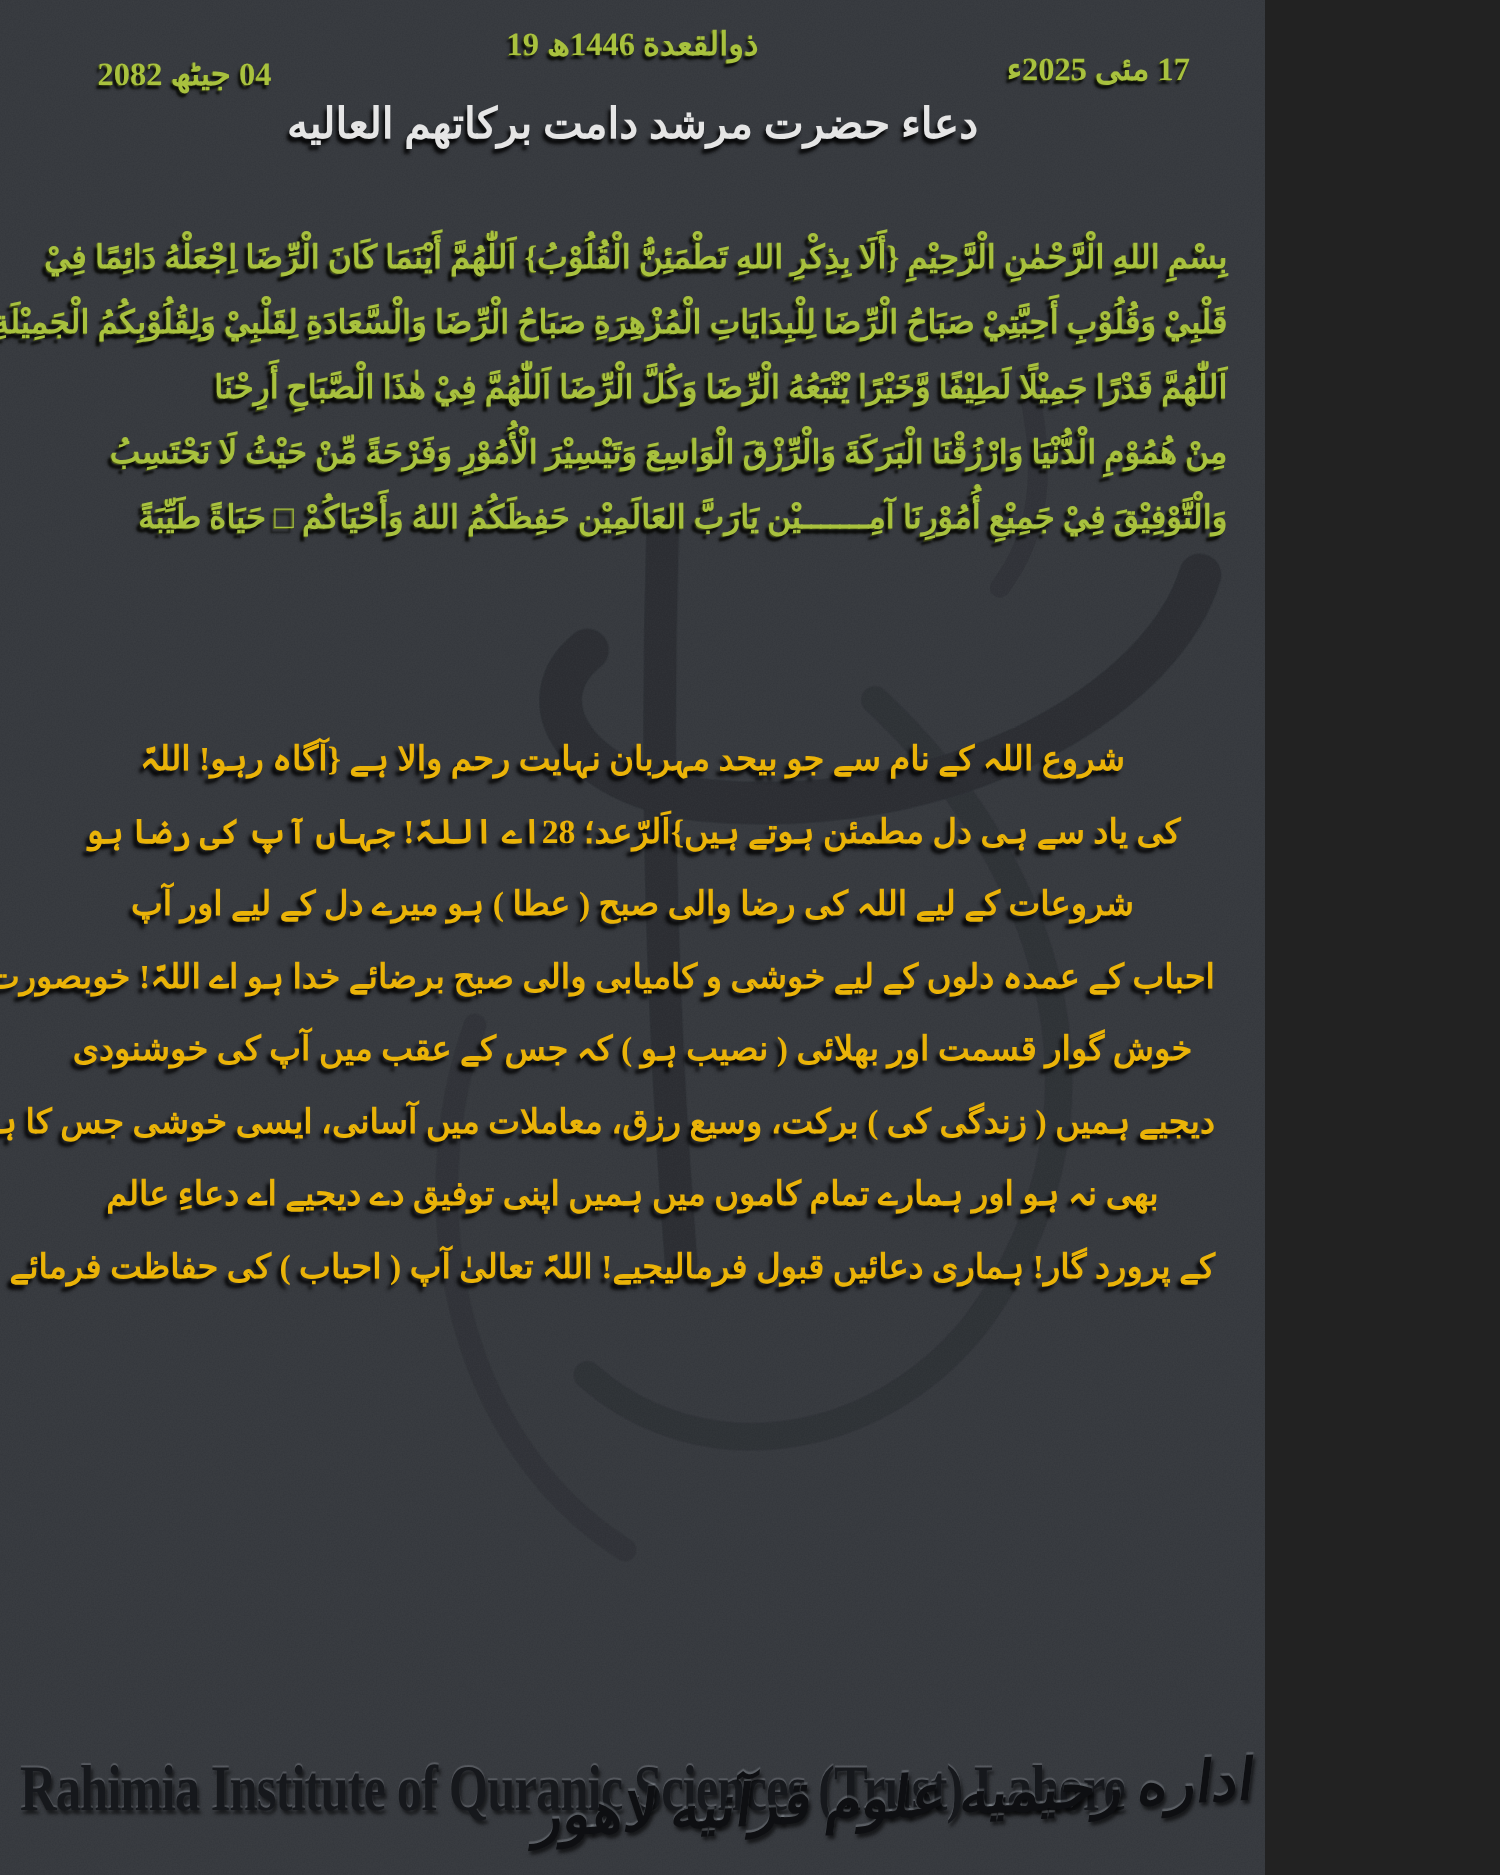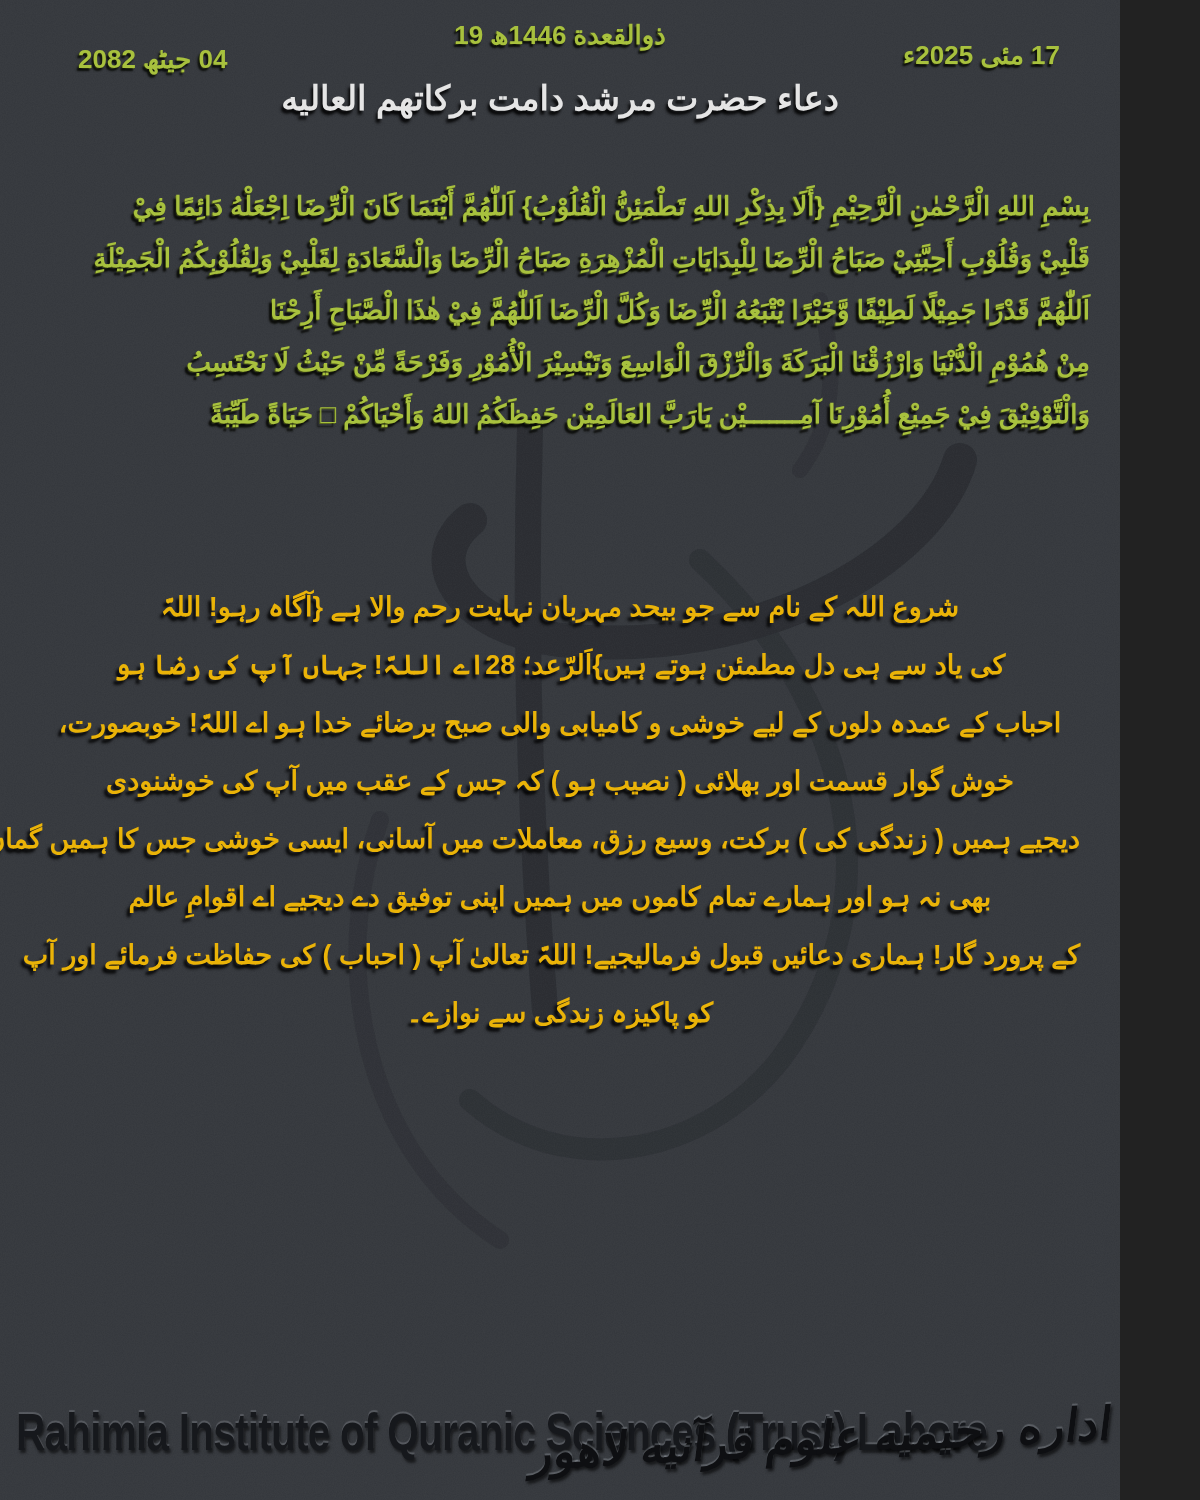--- a/index.html
+++ b/index.html
@@ -1,19 +1,19 @@
 <!DOCTYPE html>
 <html style="--bg: #34373c; --accent: #a8c13e;"><head>
 <meta charset="utf-8">
 <style>
   html,body{margin:0;padding:0;background:#222;}
   #page{
-    position:relative;width:1120px;height:1500px;overflow:hidden;
+    position:relative;width:1012px;height:1500px;overflow:hidden;
     background:var(--bg,#34373c);
-    font-family:Liberation Sans, sans-serif;
+    font-family:Liberation Serif, serif;
   }
   
   .texlayer{position:absolute;inset:0;z-index:0;}
   .content{position:absolute;inset:0;z-index:3;}
 
   .date{
     position:absolute;color:var(--accent,#a8c13e);
     font-size:26px;font-weight:bold;
     text-shadow:-2px 3px 2px rgba(10,12,8,.95), -1px 1px 0 #5c6a1e;
     white-space:nowrap;
@@ -93,26 +93,26 @@
       <div class="line ar">بِسْمِ اللهِ الْرَّحْمٰنِ الْرَّحِيْمِ {أَلَا بِذِكْرِ اللهِ تَطْمَئِنُّ الْقُلُوْبُ} اَللّٰهُمَّ أَيْنَمَا كَانَ الْرِّضَا اِجْعَلْهُ دَائِمًا فِيْ</div>
       <div class="line ar">قَلْبِيْ وَقُلُوْبِ أَحِبَّتِيْ صَبَاحُ الْرِّضَا لِلْبِدَايَاتِ الْمُزْهِرَةِ صَبَاحُ الْرِّضَا وَالْسَّعَادَةِ لِقَلْبِيْ وَلِقُلُوْبِكُمُ الْجَمِيْلَةِ</div>
       <div class="line ar">اَللّٰهُمَّ قَدْرًا جَمِيْلًا لَطِيْفًا وَّخَيْرًا يْتْبَعُهُ الْرِّضَا وَكُلَّ الْرِّضَا اَللّٰهُمَّ فِيْ هٰذَا الْصَّبَاحِ أَرِحْنَا</div>
       <div class="line ar">مِنْ هُمُوْمِ الْدُّنْيَا وَارْزُقْنَا الْبَرَكَةَ وَالْرِّزْقَ الْوَاسِعَ وَتَيْسِيْرَ الْأُمُوْرِ وَفَرْحَةً مِّنْ حَيْثُ لَا نَحْتَسِبُ</div>
       <div class="line ar">وَالْتَّوْفِيْقَ فِيْ جَمِيْعِ أُمُوْرِنَا آمِـــــــيْن يَارَبَّ العَالَمِيْن حَفِظَكُمُ اللهُ وَأَحْيَاكُمْ □ حَيَاةً طَيِّبَةً</div>
     </div>
 
     <div class="urdu-block">
       <div class="line ur">شروع اللہ کے نام سے جو بیحد مہربان نہایت رحم والا ہے {آگاہ رہو! اللہّ</div>
       <div class="line ur">کی یاد سے ہی دل مطمئن ہوتے ہیں}اَلرّعد؛ 28اے اللہّ! جہاں آپ کی رضا ہو</div>
+      <div class="line ur">شروعات کے لیے اللہ کی رضا والی صبح ( عطا ) ہو میرے دل کے لیے اور آپ</div>
       <div class="line ur">احباب کے عمدہ دلوں کے لیے خوشی و کامیابی والی صبح برضائے خدا ہو اے اللہّ! خوبصورت،</div>
       <div class="line ur">خوش گوار قسمت اور بھلائی ( نصیب ہو ) کہ جس کے عقب میں آپ کی خوشنودی</div>
       <div class="line ur">دیجیے ہمیں ( زندگی کی ) برکت، وسیع رزق، معاملات میں آسانی، ایسی خوشی جس کا ہمیں گمان</div>
-      <div class="line ur">بھی نہ ہو اور ہمارے تمام کاموں میں ہمیں اپنی توفیق دے دیجیے اے اقوامِ عالم</div>
+      <div class="line ur">بھی نہ ہو اور ہمارے تمام کاموں میں ہمیں اپنی توفیق دے دیجیے اے دعاءِ عالم</div>
       <div class="line ur">کے پرورد گار! ہماری دعائیں قبول فرمالیجیے! اللہّ تعالیٰ آپ ( احباب ) کی حفاظت فرمائے اور آپ</div>
-      <div class="line ur">کو پاکیزہ زندگی سے نوازے۔</div>
     </div>
 
     <div id="footer">
       <div id="org-name-en">Rahimia Institute of Quranic Sciences (Trust) Lahore</div>
       <div id="org-calligraphy">اداره رحيميه علوم قرآنيه لاهور</div>
     </div>
   </div>
 </div>
 
 </body></html>

